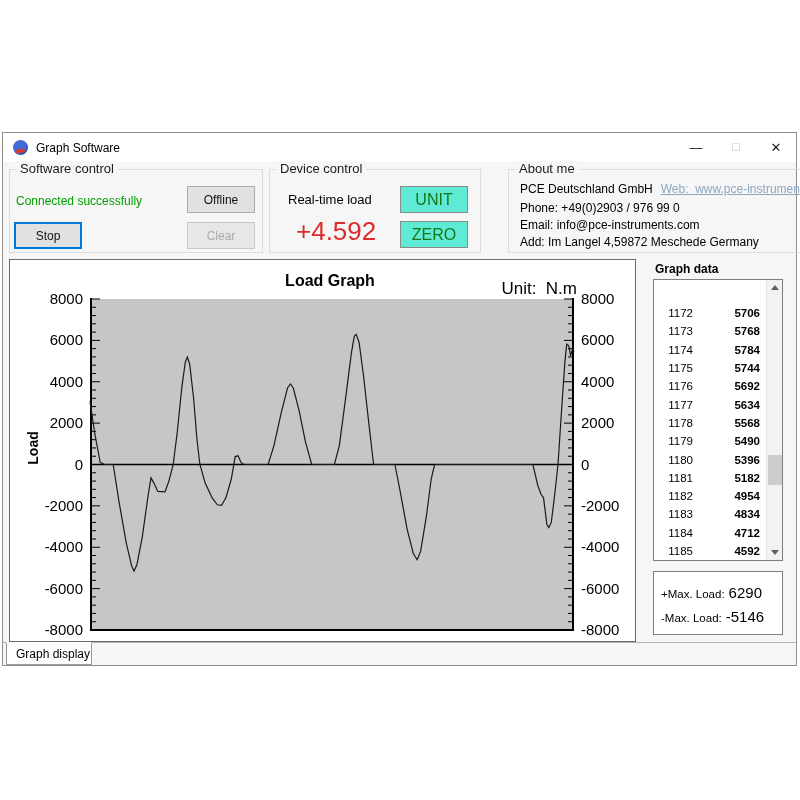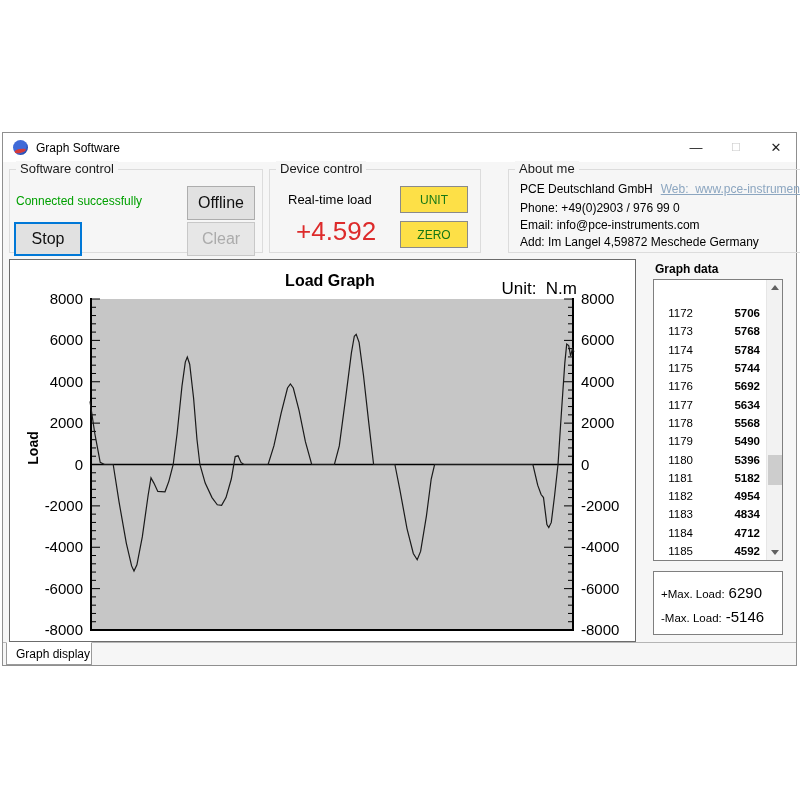--- a/index.html
+++ b/index.html
@@ -25,27 +25,27 @@
 
   
   .groupbox { position:absolute; border:1px solid #dcdcdc; background:transparent; }
   .gb-label { position:absolute; top:-9px; left:6px; background:#f6f6f6; padding:0 4px;
               font-size:13px; color:#1a1a1a; white-space:nowrap; }
   .gb-software { left:6px; top:36px; width:254px; height:84px; }
   .gb-device   { left:266px; top:36px; width:212px; height:84px;padding-left:40px; }
   .gb-about    { left:505px; top:36px; width:309px; height:84px; }
 
   .status-text { position:absolute; left:6px; top:24px; font-size:12px; color:#00a000; }
-  .btn { position:absolute; width:68px; height:34px; background:#e1e1e1; border:1px solid #adadad;
-         font-size:16px; display:flex; align-items:center; justify-content:center; color:#111; }
+  .btn { position:absolute; width:68px; height:27px; background:#e1e1e1; border:1px solid #adadad;
+         font-size:12px; display:flex; align-items:center; justify-content:center; color:#111; }
   .btn-offline { left:177px; top:16px; }
   .btn-stop    { left:4px;  top:52px; border:2px solid #0078d7; }
   .btn-clear   { left:177px; top:52px; background:#e7e7e7; border-color:#c8c8c8; color:#ababab; }
-  .btn-green { position:absolute; left:130px; width:68px; height:27px; background:#fde047;
-               border:1px solid #8a8a8a; font-size:12px; color:#157815;
+  .btn-green { position:absolute; left:130px; width:68px; height:27px; background:#5eead4;
+               border:1px solid #8a8a8a; font-size:16px; color:#157815;
                display:flex; align-items:center; justify-content:center; }
   .btn-unit { top:16px; } .btn-zero { top:51px; }
   .realtime-label { position:absolute; left:18px; top:22px; font-size:13px; }
   .realtime-value { position:absolute; left:26px; top:46px; font-size:26px; color:#dd2b2b; }
 
   .about-line { position:absolute; left:11px; font-size:12px; white-space:pre; }
   .about-l1 { top:12px; } .about-l2 { top:31px; } .about-l3 { top:48px; } .about-l4 { top:65px; }
   .web-link { color:#8ca6c0; text-decoration:underline; margin-left:8px; }
 
   

